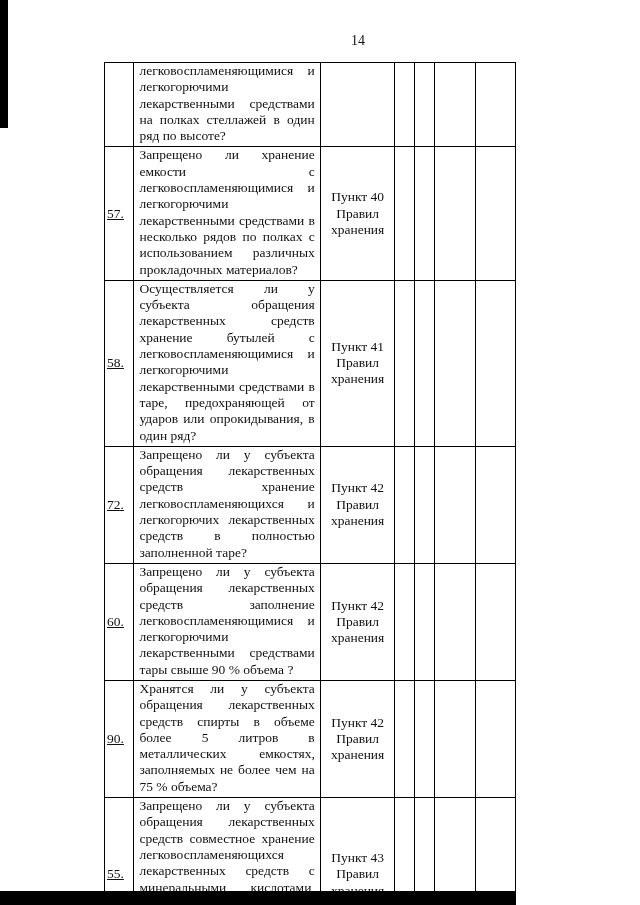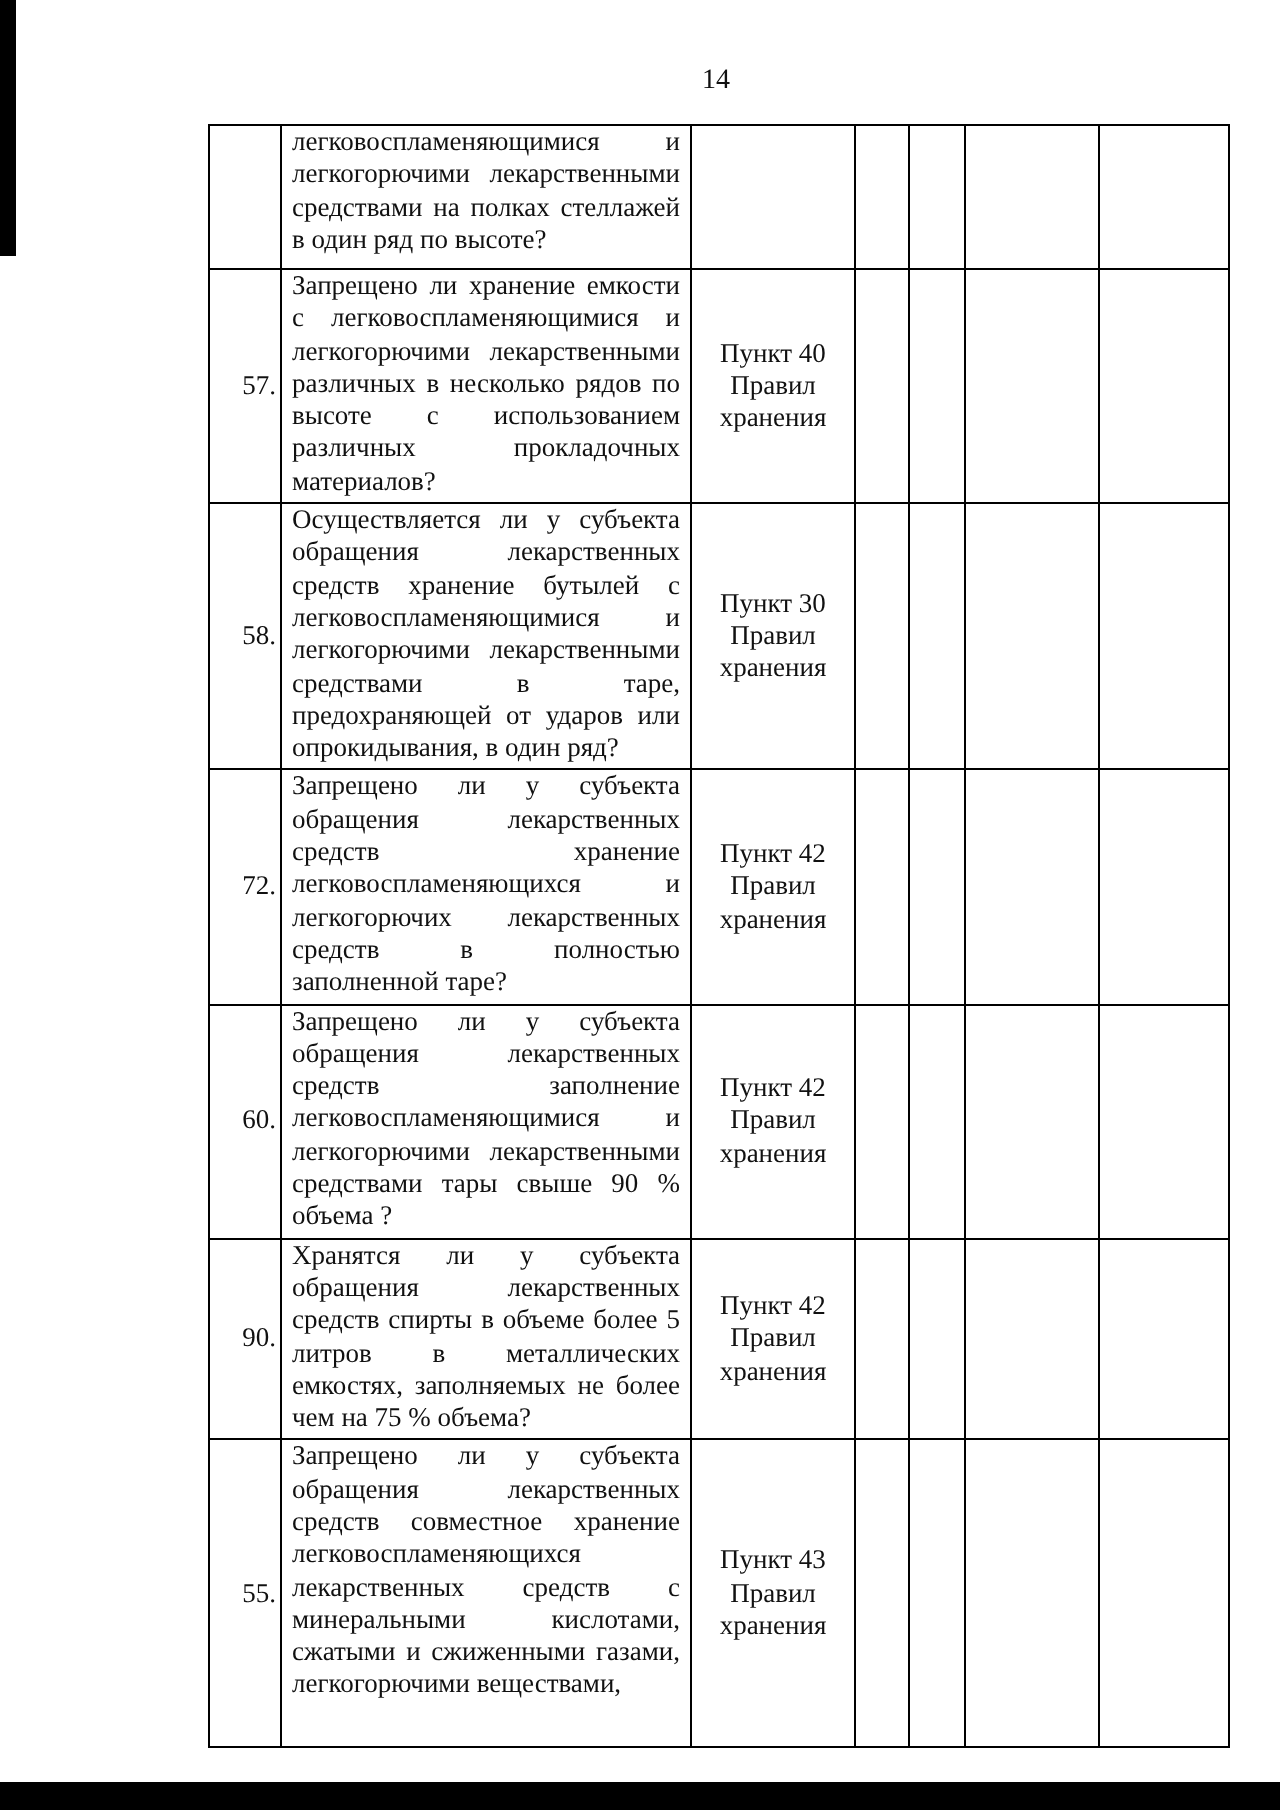--- a/index.html
+++ b/index.html
@@ -1,18 +1,18 @@
 <!DOCTYPE html>
 <html><head>
 <meta charset="utf-8">
 <style>
   html, body { margin: 0; padding: 0; background: #ffffff; }
   .page {
     position: relative;
-    width: 640px;
+    width: 516px;
     height: 905px;
     background: #ffffff;
     font-family: "Liberation Serif", serif;
     color: #111111;
     overflow: hidden;
   }
   .page-number {
     position: absolute;
     top: 33px;
     left: 104px;
@@ -31,23 +31,24 @@
   .doc-table td {
     border: 1px solid #000000;
     vertical-align: top;
     padding: 0 5px 2px 5px;
     font-size: 13.5px;
     line-height: 16.3px;
     overflow: hidden;
     word-wrap: break-word;
   }
   .doc-table td.num {
-    text-align: right;
+    text-align: left;
     vertical-align: middle;
     padding: 0 2px;
+    text-decoration: underline;
   }
   .doc-table td.q {
     text-align: justify;
     text-justify: inter-word;
   }
   .doc-table td.ref {
     text-align: center;
     vertical-align: middle;
     padding: 12px 6px;
   }
@@ -97,32 +98,32 @@
         <td class="q">легковоспламеняющимися и легкогорючими лекарственными средствами на полках стеллажей в один ряд по высоте?</td>
         <td class="ref"></td>
         <td class="e"></td>
         <td class="e"></td>
         <td class="e"></td>
         <td class="e"></td>
       </tr>
 
       <tr class="r1">
         <td class="num">57.</td>
-        <td class="q">Запрещено ли хранение емкости с легковоспламеняющимися и легкогорючими лекарственными различных в несколько рядов по высоте с использованием различных прокладочных материалов?</td>
+        <td class="q">Запрещено ли хранение емкости с легковоспламеняющимися и легкогорючими лекарственными средствами в несколько рядов по полках с использованием различных прокладочных материалов?</td>
         <td class="ref">Пункт 40 Правил хранения</td>
         <td class="e"></td>
         <td class="e"></td>
         <td class="e"></td>
         <td class="e"></td>
       </tr>
 
       <tr class="r2">
         <td class="num">58.</td>
         <td class="q">Осуществляется ли у субъекта обращения лекарственных средств хранение бутылей с легковоспламеняющимися и легкогорючими лекарственными средствами в таре, предохраняющей от ударов или опрокидывания, в один ряд?</td>
-        <td class="ref">Пункт 30 Правил хранения</td>
+        <td class="ref">Пункт 41 Правил хранения</td>
         <td class="e"></td>
         <td class="e"></td>
         <td class="e"></td>
         <td class="e"></td>
       </tr>
 
       <tr class="r3">
         <td class="num">72.</td>
         <td class="q">Запрещено ли у субъекта обращения лекарственных средств хранение легковоспламеняющихся и легкогорючих лекарственных средств в полностью заполненной таре?</td>
         <td class="ref">Пункт 42 Правил хранения</td>

